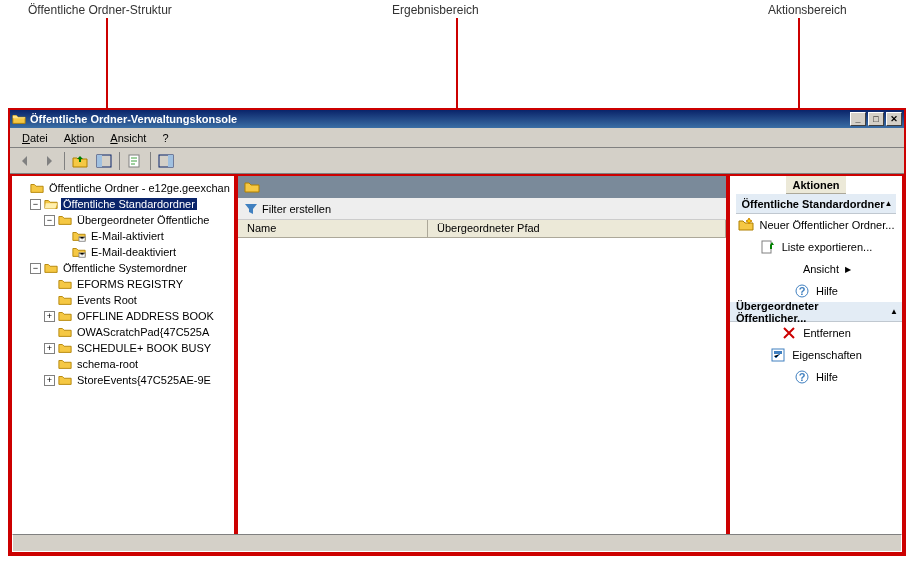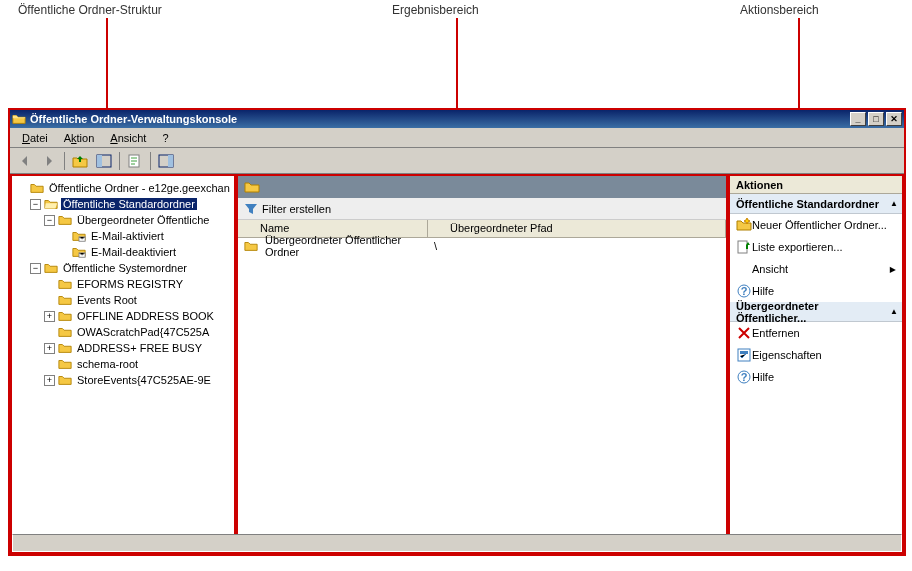--- a/index.html
+++ b/index.html
@@ -42,48 +42,48 @@
   
   
   .results-panel { flex: 1; border: 2px solid #cc0000; background: #fff; display: flex; flex-direction: column; }
   .results-header { background: #7a8a9a; color: #fff; padding: 3px 6px; display: flex; align-items: center; height: 22px; }
   .results-header .big-icon { width: 16px; height: 16px; margin-right: 6px; }
   .results-header-text { flex: 1; font-weight: bold; font-size: 12px; }
   .results-header-count { font-size: 11px; margin-top: 46px; }
   .filter-bar { background: #eee; padding: 3px 6px; border-bottom: 1px solid #ccc; display: flex; align-items: center; height: 22px; }
   .filter-icon { width: 14px; height: 14px; margin-right: 4px; }
   .grid-header { display: flex; background: #ece9d8; border-bottom: 1px solid #aca899; height: 18px; }
-  .grid-col { border-right: 1px solid #aca899; padding: 2px 22px; }
+  .grid-col { border-right: 1px solid #aca899; padding: 2px 9px; }
   .grid-row { display: flex; height: 16px; align-items: center; border-bottom: 1px solid transparent; }
   .grid-cell { padding: 0 6px; display: flex; align-items: center; gap: 4px; }
   
   
-  .actions-panel { width: 176px; border: 2px solid #cc0000; background: #fff; display: flex; flex-direction: column; }
+  .actions-panel { width: 176px; border: 2px solid #cc0000; background: #fff; display: flex; flex-direction: column; align-items: center; }
   .actions-title { background: #ece9d8; border-bottom: 1px solid #aca899; padding: 3px 6px; font-weight: bold; height: 18px; }
   .action-section-hdr { background: #e3ecf5; padding: 3px 4px 3px 6px; font-weight: bold; display: flex; align-items: center; justify-content: space-between; border-bottom: 1px solid #c0c8d0; height: 20px; }
   .action-section-hdr .collapse { font-size: 8px; }
-  .action-item { display: flex; align-items: center; padding: 3px 6px; height: 22px; cursor: default; }
+  .action-item { display: flex; align-items: center; padding: 3px 6px; gap: 6px; height: 22px; cursor: default; }
   .action-icon { width: 16px; height: 16px; flex-shrink: 0; }
   .action-sub { font-size: 8px; margin-left: auto; }
   
   .statusbar { position: absolute; bottom: 2px; left: 2px; right: 2px; height: 18px; background: #d4d0c8; border: 1px solid #fff; border-top-color: #808080; }
   
   
   .folder-icon svg, .tree-icon svg, .action-icon svg, .big-icon svg, .titlebar-icon svg, .filter-icon svg { width: 100%; height: 100%; display: block; }
   
 </style>
 </head>
 <body>
 
 <div class="annotations">
-  <div class="anno-label" style="left:18px">Öffentliche Ordner-Struktur</div>
+  <div class="anno-label" style="left:28px">Öffentliche Ordner-Struktur</div>
   <div class="anno-line" style="left:106px; top:18px; height:520px"></div>
   <div class="anno-label" style="left:392px">Ergebnisbereich</div>
   <div class="anno-line" style="left:456px; top:18px; height:520px"></div>
-  <div class="anno-label" style="left:740px">Aktionsbereich</div>
+  <div class="anno-label" style="left:768px">Aktionsbereich</div>
   <div class="anno-line" style="left:798px; top:18px; height:520px"></div>
 </div>
 
 <div class="window">
   <div class="titlebar">
     <span class="titlebar-icon">
       <svg viewBox="0 0 16 16">
           <path fill="#f5c844" stroke="#b08000" d="M1 4h4l2 2h8v7H1z"></path>
           <path fill="#fce28a" d="M1 4h4l2 2h8v1H1z"></path>
         </svg>
@@ -239,21 +239,21 @@
             </span>
           <span class="tree-label">OWAScratchPad{47C525A</span>
         </div>
         <div class="tree-row" style="padding-left:28px">
           <span class="tree-toggle">+</span>
           <span class="tree-icon">
               <svg viewBox="0 0 16 16">
                 <path fill="#f5c844" stroke="#b08000" d="M1 4h4l2 2h8v7H1z"></path>
               </svg>
             </span>
-          <span class="tree-label">ADDRESS+ FREE BUSY</span>
+          <span class="tree-label">SCHEDULE+ BOOK BUSY</span>
         </div>
         <div class="tree-row" style="padding-left:28px">
           <span class="tree-toggle-none"></span>
           <span class="tree-icon">
               <svg viewBox="0 0 16 16">
                 <path fill="#f5c844" stroke="#b08000" d="M1 4h4l2 2h8v7H1z"></path>
               </svg>
             </span>
           <span class="tree-label">schema-root</span>
         </div>
@@ -287,31 +287,20 @@
         <span class="filter-icon">
             <svg viewBox="0 0 14 14">
               <path fill="#4080c0" d="M1 2h12l-4 5v5l-4-2V7z"></path>
             </svg>
           </span>
         <span>Filter erstellen</span>
       </div>
       <div class="grid-header">
         <div class="grid-col" style="width:190px">Name</div>
         <div class="grid-col" style="flex:1">Übergeordneter Pfad</div>
-      </div>
-      <div class="grid-row">
-        <div class="grid-cell" style="width:190px">
-          <span class="tree-icon">
-              <svg viewBox="0 0 16 16">
-                <path fill="#f5c844" stroke="#b08000" d="M1 4h4l2 2h8v7H1z"></path>
-              </svg>
-            </span>
-          <span>Übergeordneter Öffentlicher Ordner</span>
-        </div>
-        <div class="grid-cell">\</div>
       </div>
     </div>
 
     <div class="actions-panel">
       <div class="actions-title">Aktionen</div>
       <div class="action-section-hdr">
         <span>Öffentliche Standardordner</span>
         <span class="collapse">▲</span>
       </div>
       <div class="action-item">

